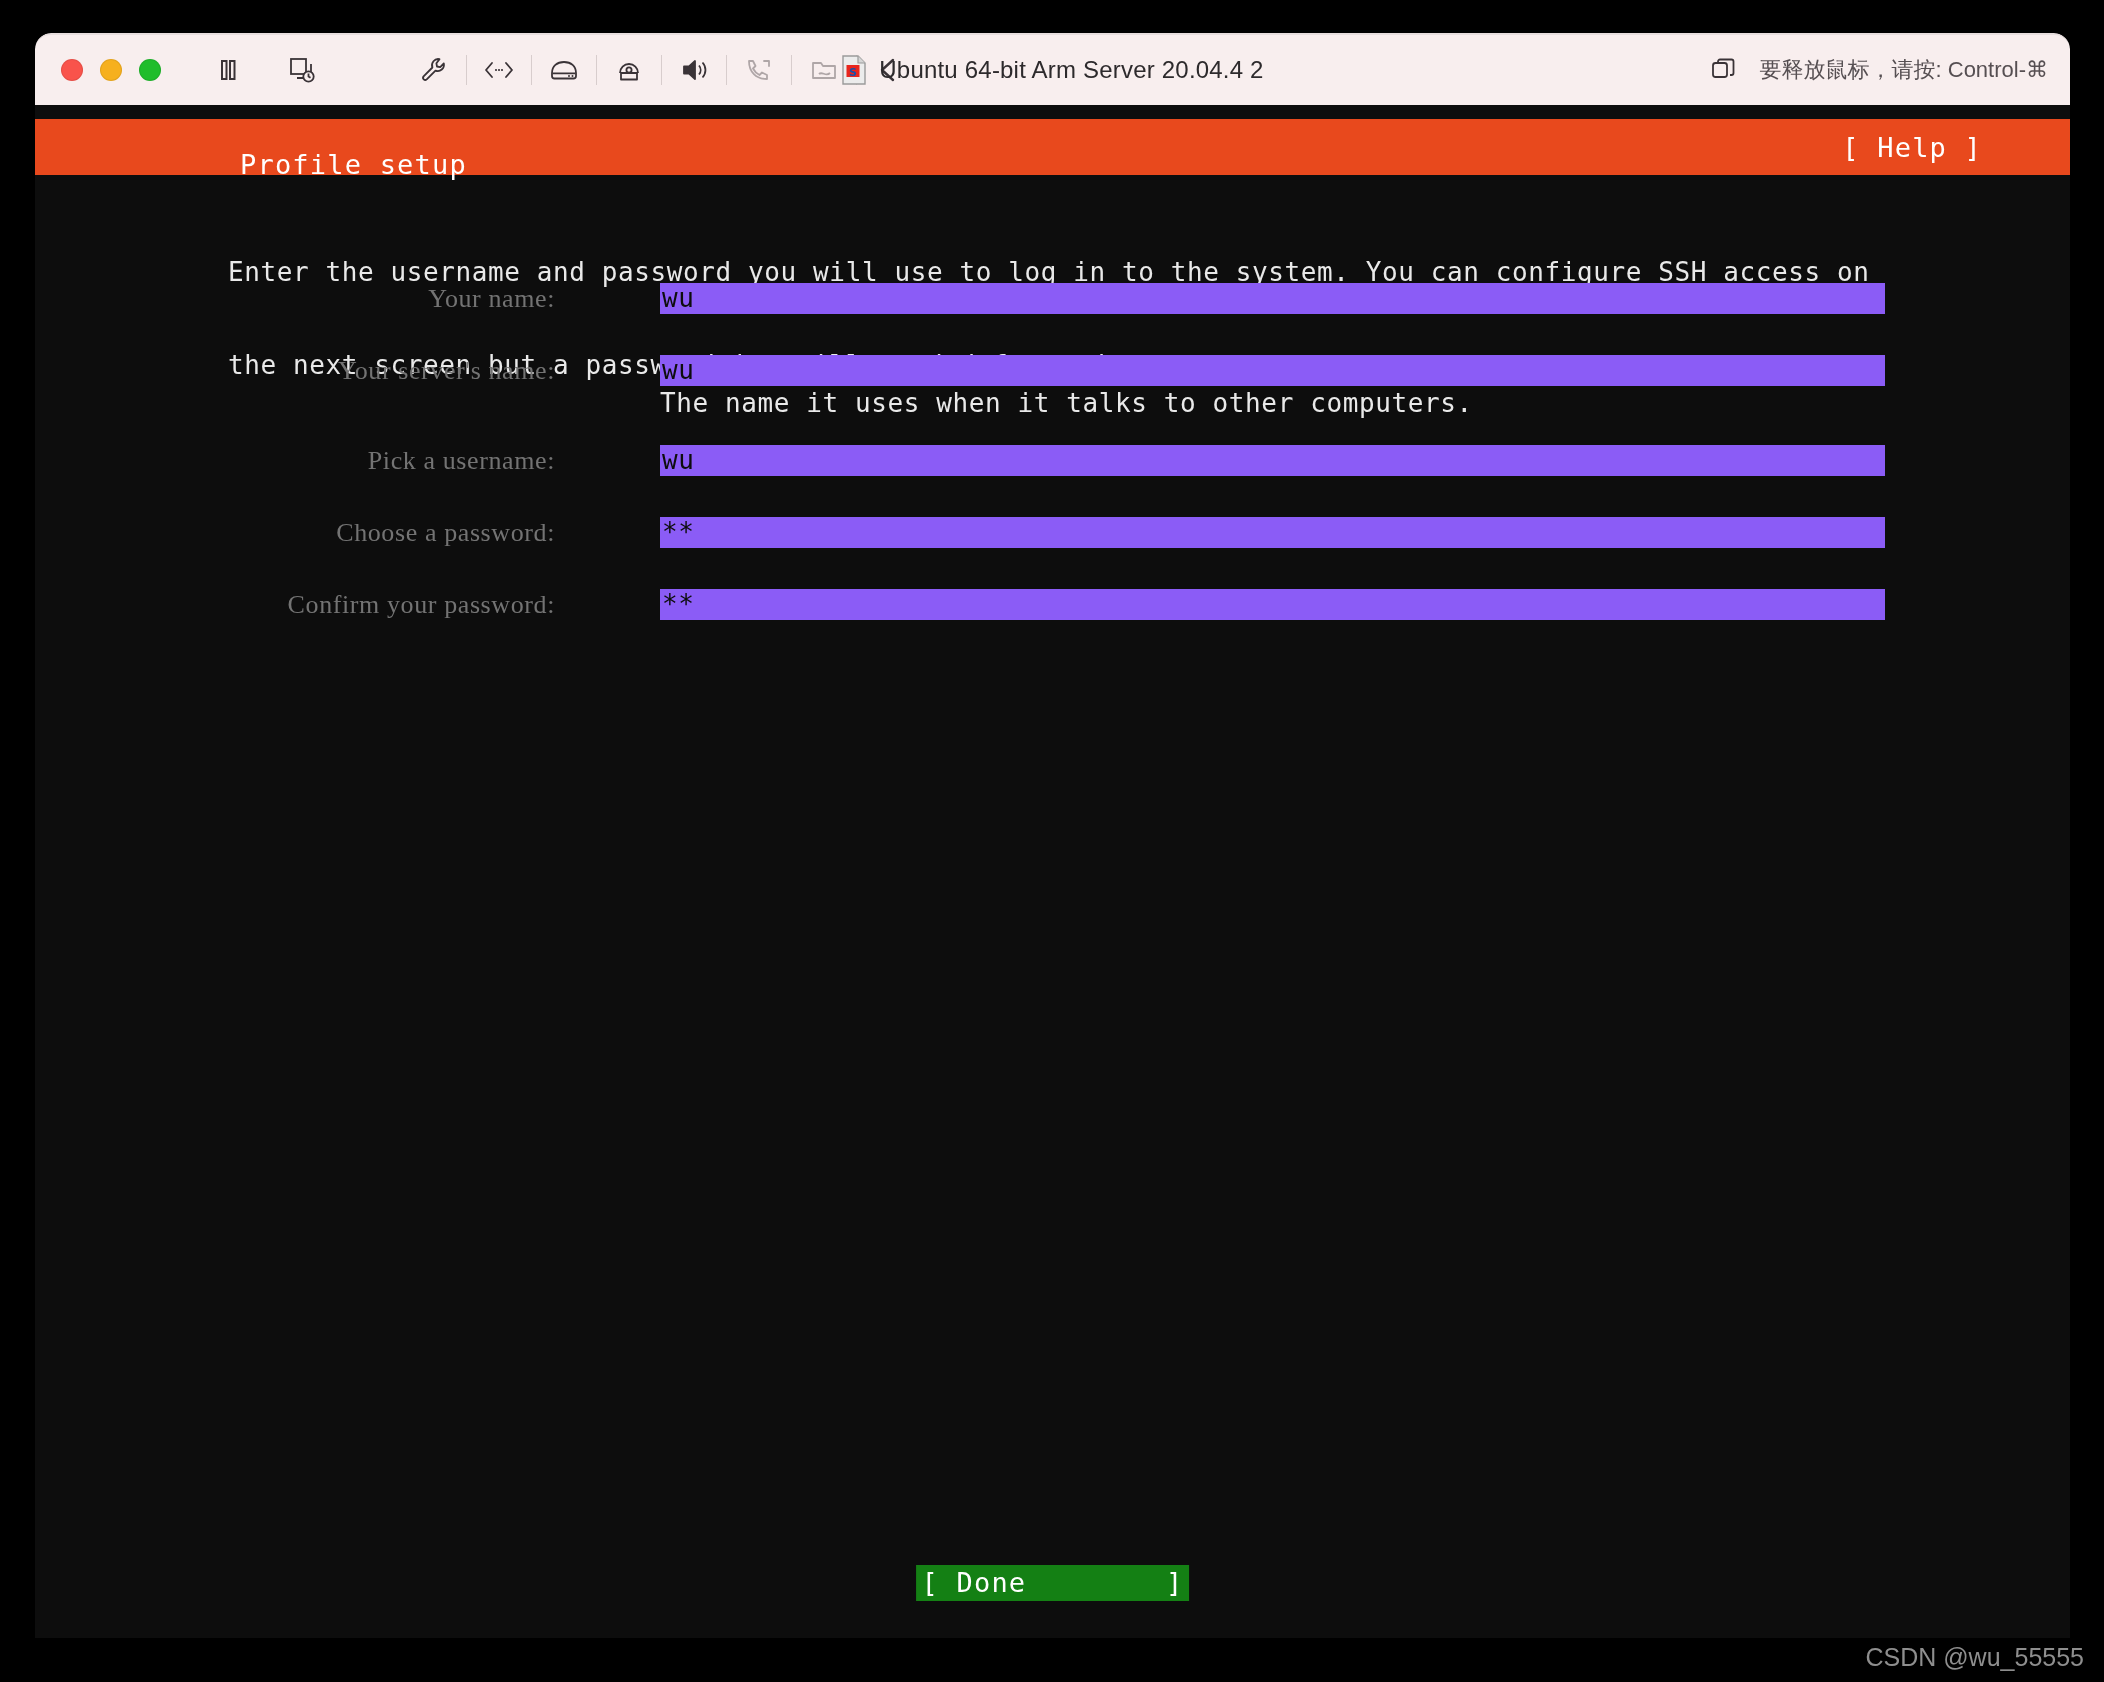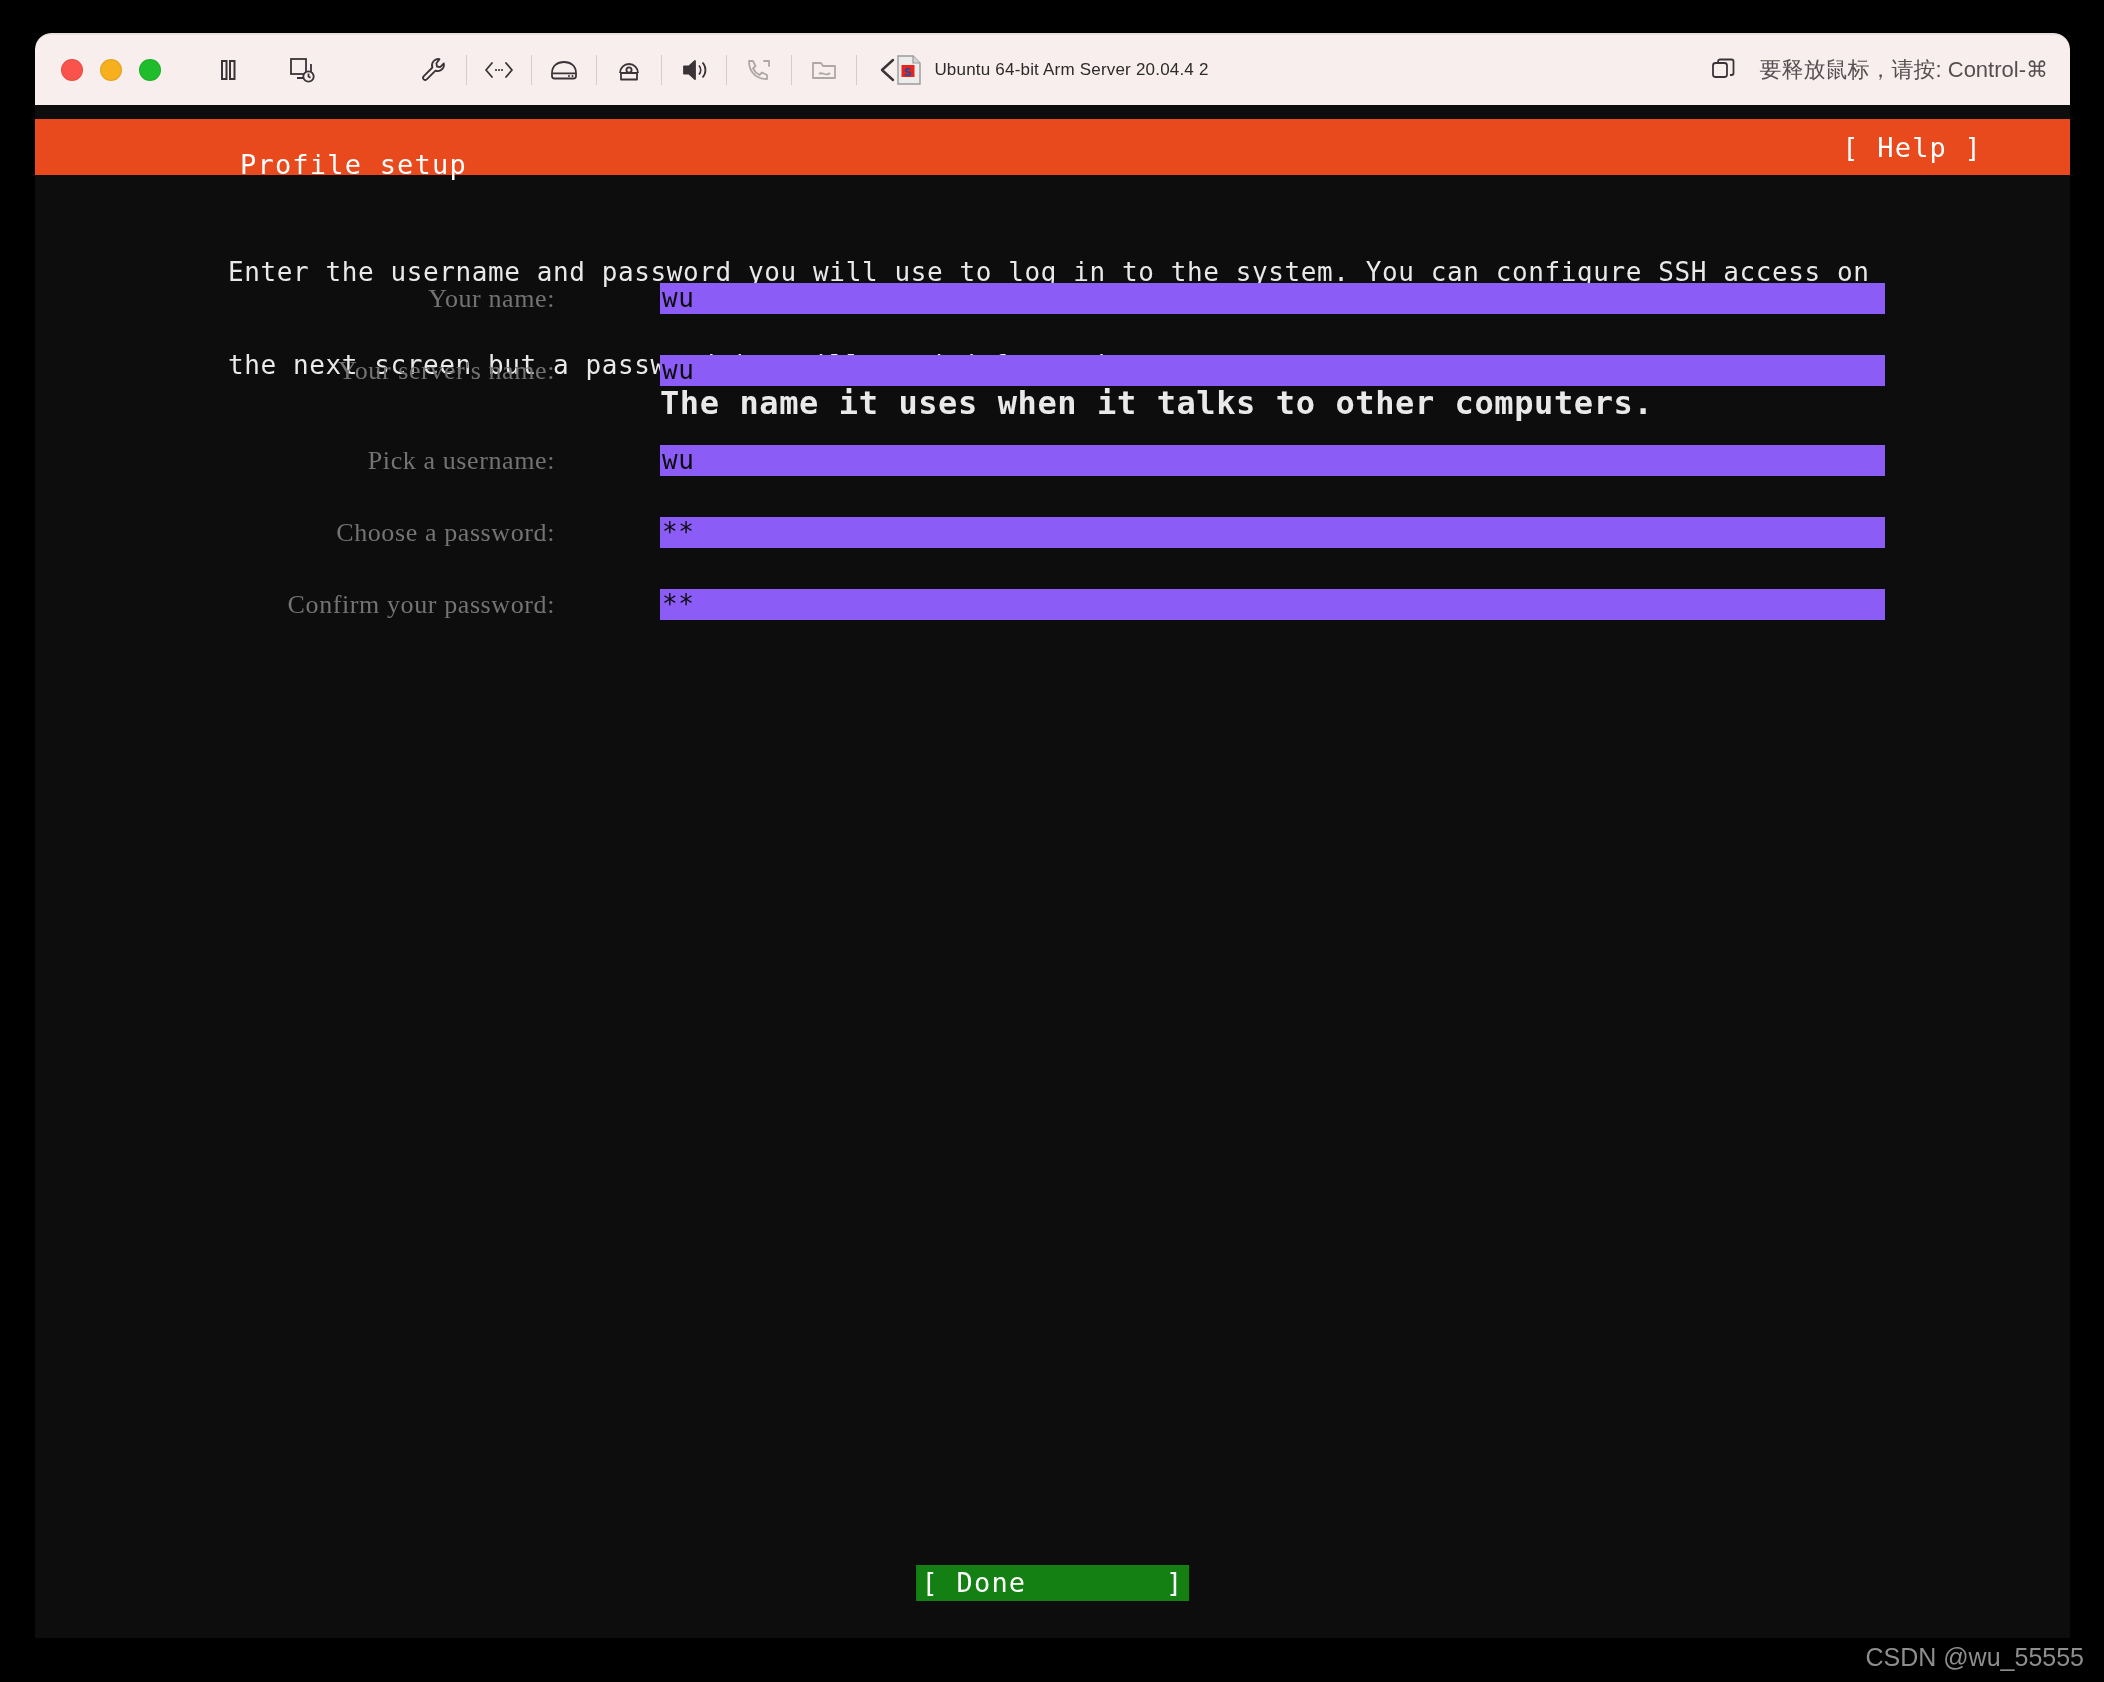--- a/index.html
+++ b/index.html
@@ -71,21 +71,21 @@
     position: absolute;
     left: 0; right: 0;
     top: 0; bottom: 0;
     display: flex;
     align-items: center;
     justify-content: center;
     pointer-events: none;
     gap: 12px;
   }
   #title-text {
-    font-size: 17px;
+    font-size: 24px;
     color: #2d2a2c;
     letter-spacing: .2px;
     white-space: nowrap;
   }
   #doc-icon { width: 26px; height: 30px; }
 
   #titlebar-right {
     position: absolute;
     right: 22px;
     top: 0; bottom: 0;
@@ -191,26 +191,25 @@
     letter-spacing: .6px;
     white-space: pre;
     padding-left: 2px;
     overflow: hidden;
   }
   .field-hint {
     position: absolute;
     left: 625px;
     top: 33px;
     font-family: "DejaVu Sans Mono", "Liberation Mono", monospace;
-    font-size: 32px;
+    font-size: 26px;
     line-height: 31px;
     color: #e9e9e9;
     letter-spacing: .6px;
     white-space: pre;
-    font-weight: bold;
   }
   .field-row.with-hint { margin-bottom: 58px; }
 
   
   #done-button {
     position: absolute;
     left: 50%;
     transform: translateX(-50%);
     bottom: 37px;
     background: #148014;

